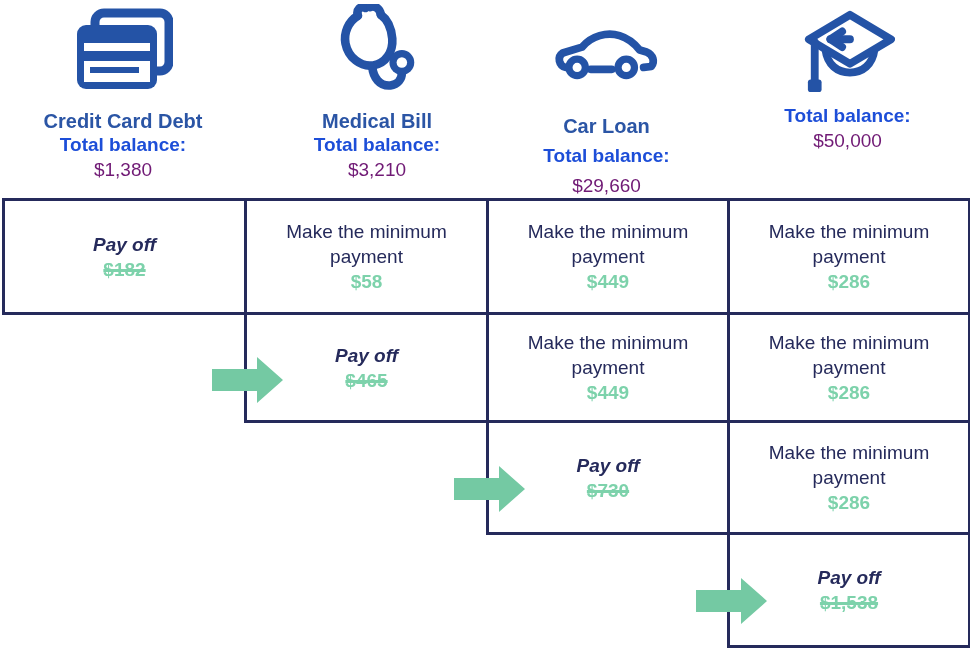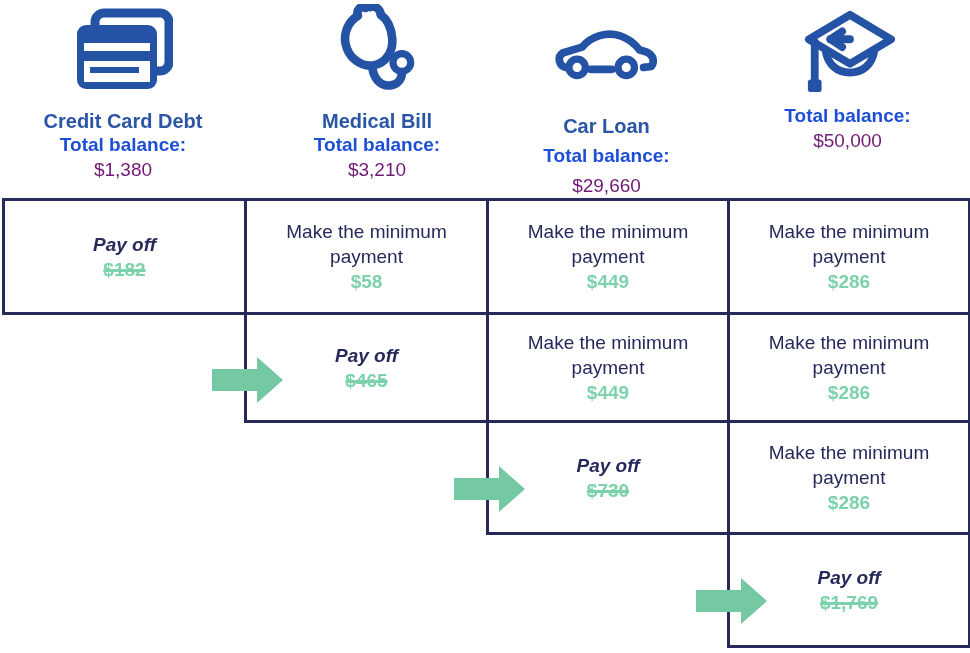--- a/index.html
+++ b/index.html
@@ -130,21 +130,21 @@
     <div class="action">Pay off</div>
     <div class="amount strike">$730</div>
   </div>
   <div class="cell min" style="left:727px;top:420px;width:244px;height:115px;">
     <div class="action">Make the minimum payment</div>
     <div class="amount">$286</div>
   </div>
 
   <div class="cell payoff" style="left:727px;top:532px;width:244px;height:116px;">
     <div class="action">Pay off</div>
-    <div class="amount strike">$1,769</div>
+    <div class="amount strike">$1,538</div>
   </div>
 
   <svg class="arrow" style="left:212px;top:356px;" viewBox="0 0 72 48">
     <polygon points="0,13 45,13 45,1 71,24 45,47 45,35 0,35" fill="#74c9a3"></polygon>
   </svg>
   <svg class="arrow" style="left:454px;top:465px;" viewBox="0 0 72 48">
     <polygon points="0,13 45,13 45,1 71,24 45,47 45,35 0,35" fill="#74c9a3"></polygon>
   </svg>
   <svg class="arrow" style="left:696px;top:577px;" viewBox="0 0 72 48">
     <polygon points="0,13 45,13 45,1 71,24 45,47 45,35 0,35" fill="#74c9a3"></polygon>

